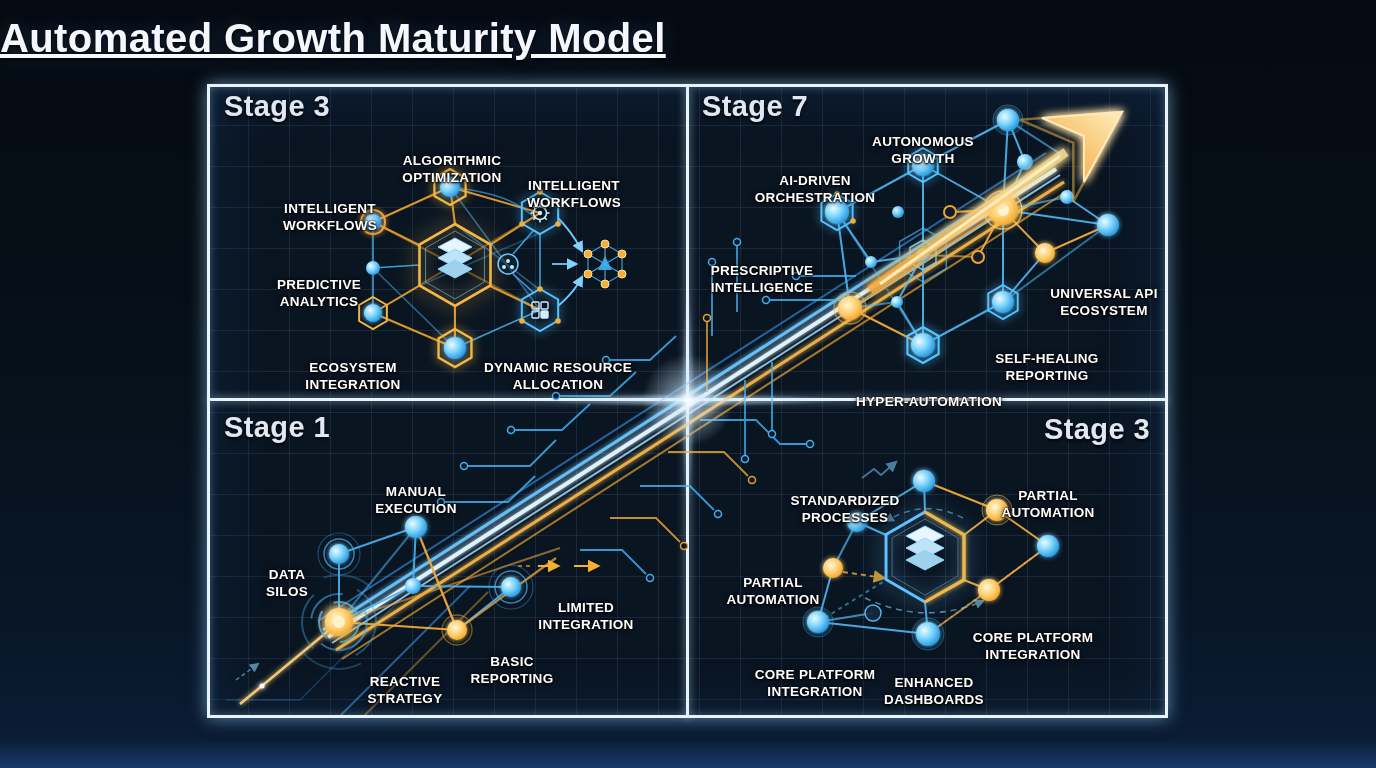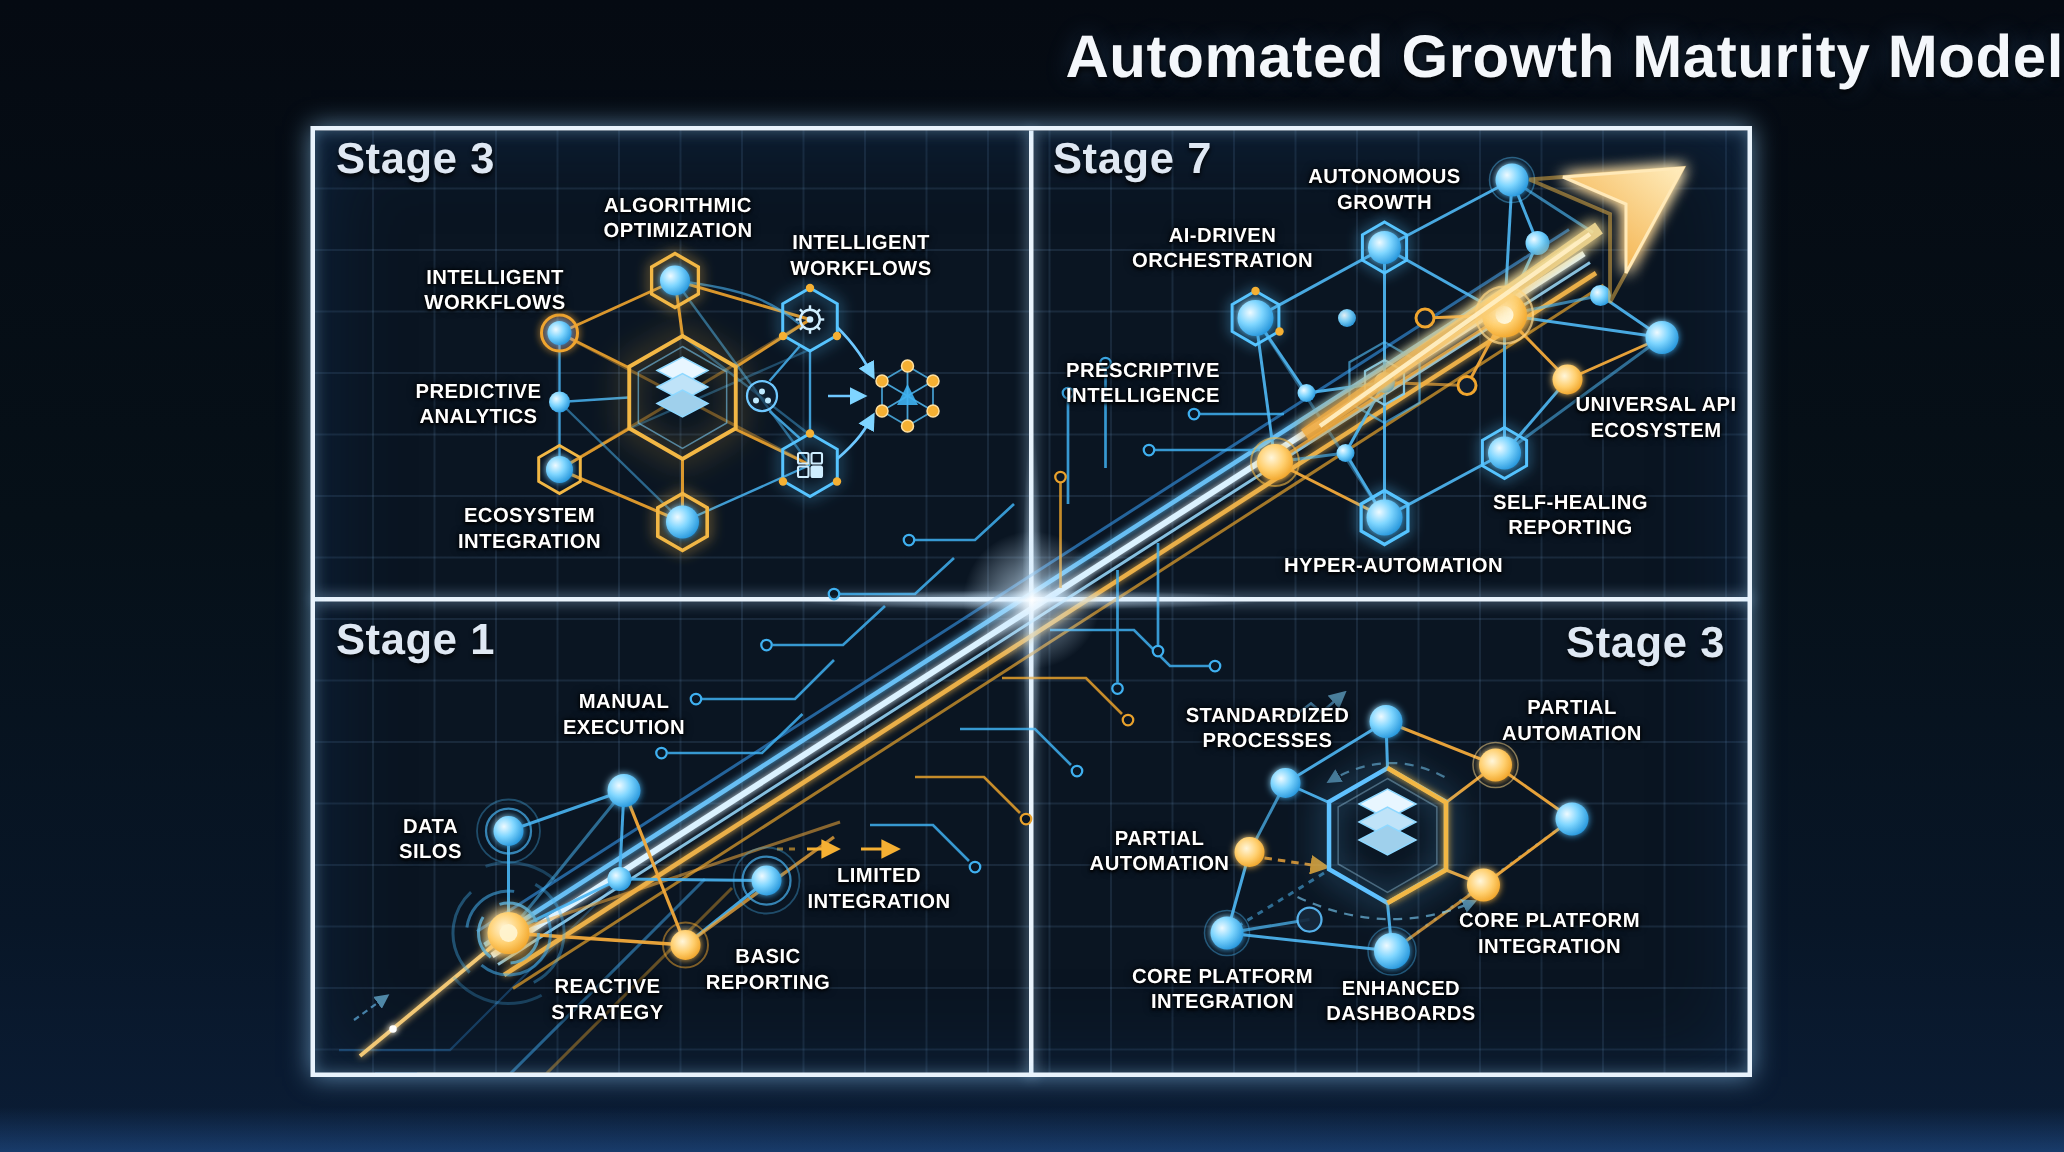--- a/index.html
+++ b/index.html
@@ -4,23 +4,24 @@
 <style>
   html,body { margin:0; padding:0; background:#04070d; }
   .canvas {
     position:relative; width:1376px; height:768px; overflow:hidden;
     background: linear-gradient(180deg, #050a12 0%, #061018 45%, #081627 80%, #0b1d36 100%);
     font-family:"Liberation Sans", sans-serif;
   }
   .bottom-glow { position:absolute; left:0; right:0; bottom:0; height:30px;
     background:linear-gradient(to top, rgba(45,105,185,.4), rgba(45,105,185,0)); }
   .title {
-    position:absolute; top:16px; left:0; width:100%; text-align:right;
+    position:absolute; top:16px; left:0; width:100%; text-align:left;
     font-size:40px; font-weight:800; color:#f4f7fb; letter-spacing:.4px;
     text-shadow:0 2px 4px rgba(0,0,0,.9), 0 0 18px rgba(120,180,255,.22);
+    text-decoration:underline;
   }
   .frame-bg {
     position:absolute; left:207px; top:84px; width:961px; height:634px;
     background-color:#0a1522;
     background-image:
       linear-gradient(rgba(125,175,225,.13) 1px, transparent 1px),
       linear-gradient(90deg, rgba(125,175,225,.13) 1px, transparent 1px);
     background-size:41px 41px;
     box-shadow: inset 0 0 60px rgba(20,55,100,.5);
   }
@@ -38,20 +39,21 @@
   .stage-heading {
     position:absolute; font-size:29px; font-weight:800; color:#dfe8f3;
     letter-spacing:.4px; text-shadow:0 2px 3px rgba(0,0,0,.9);text-align:right;
   }
   .lbl {
     position:absolute; transform:translate(-50%,-50%);
     white-space:pre-line; text-align:center;
     font-size:13.5px; line-height:1.25; font-weight:700; color:#ffffff;
     letter-spacing:.3px;
     text-shadow:0 1px 2px rgba(0,0,0,1), 0 0 6px rgba(0,0,0,.9), 0 0 2px rgba(0,0,0,1);
+    margin-top:24px;
   }
 </style>
 </head>
 <body>
 
 <div class="canvas">
 
   <div class="title">Automated Growth Maturity Model</div>
 
   <div class="frame-bg"></div>
@@ -457,20 +459,22 @@
   <div class="lbl" style="left:452px;top:146px">ALGORITHMIC
 OPTIMIZATION</div>
   <div class="lbl" style="left:330px;top:194px">INTELLIGENT
 WORKFLOWS</div>
   <div class="lbl" style="left:574px;top:171px">INTELLIGENT
 WORKFLOWS</div>
   <div class="lbl" style="left:319px;top:270px">PREDICTIVE
 ANALYTICS</div>
   <div class="lbl" style="left:353px;top:353px">ECOSYSTEM
 INTEGRATION</div>
+  <div class="lbl" style="left:558px;top:353px">DYNAMIC RESOURCE
+ALLOCATION</div>
 
   <div class="lbl" style="left:923px;top:127px">AUTONOMOUS
 GROWTH</div>
   <div class="lbl" style="left:815px;top:166px">AI-DRIVEN
 ORCHESTRATION</div>
   <div class="lbl" style="left:762px;top:256px">PRESCRIPTIVE
 INTELLIGENCE</div>
   <div class="lbl" style="left:1104px;top:279px">UNIVERSAL API
 ECOSYSTEM</div>
   <div class="lbl" style="left:1047px;top:344px">SELF-HEALING

